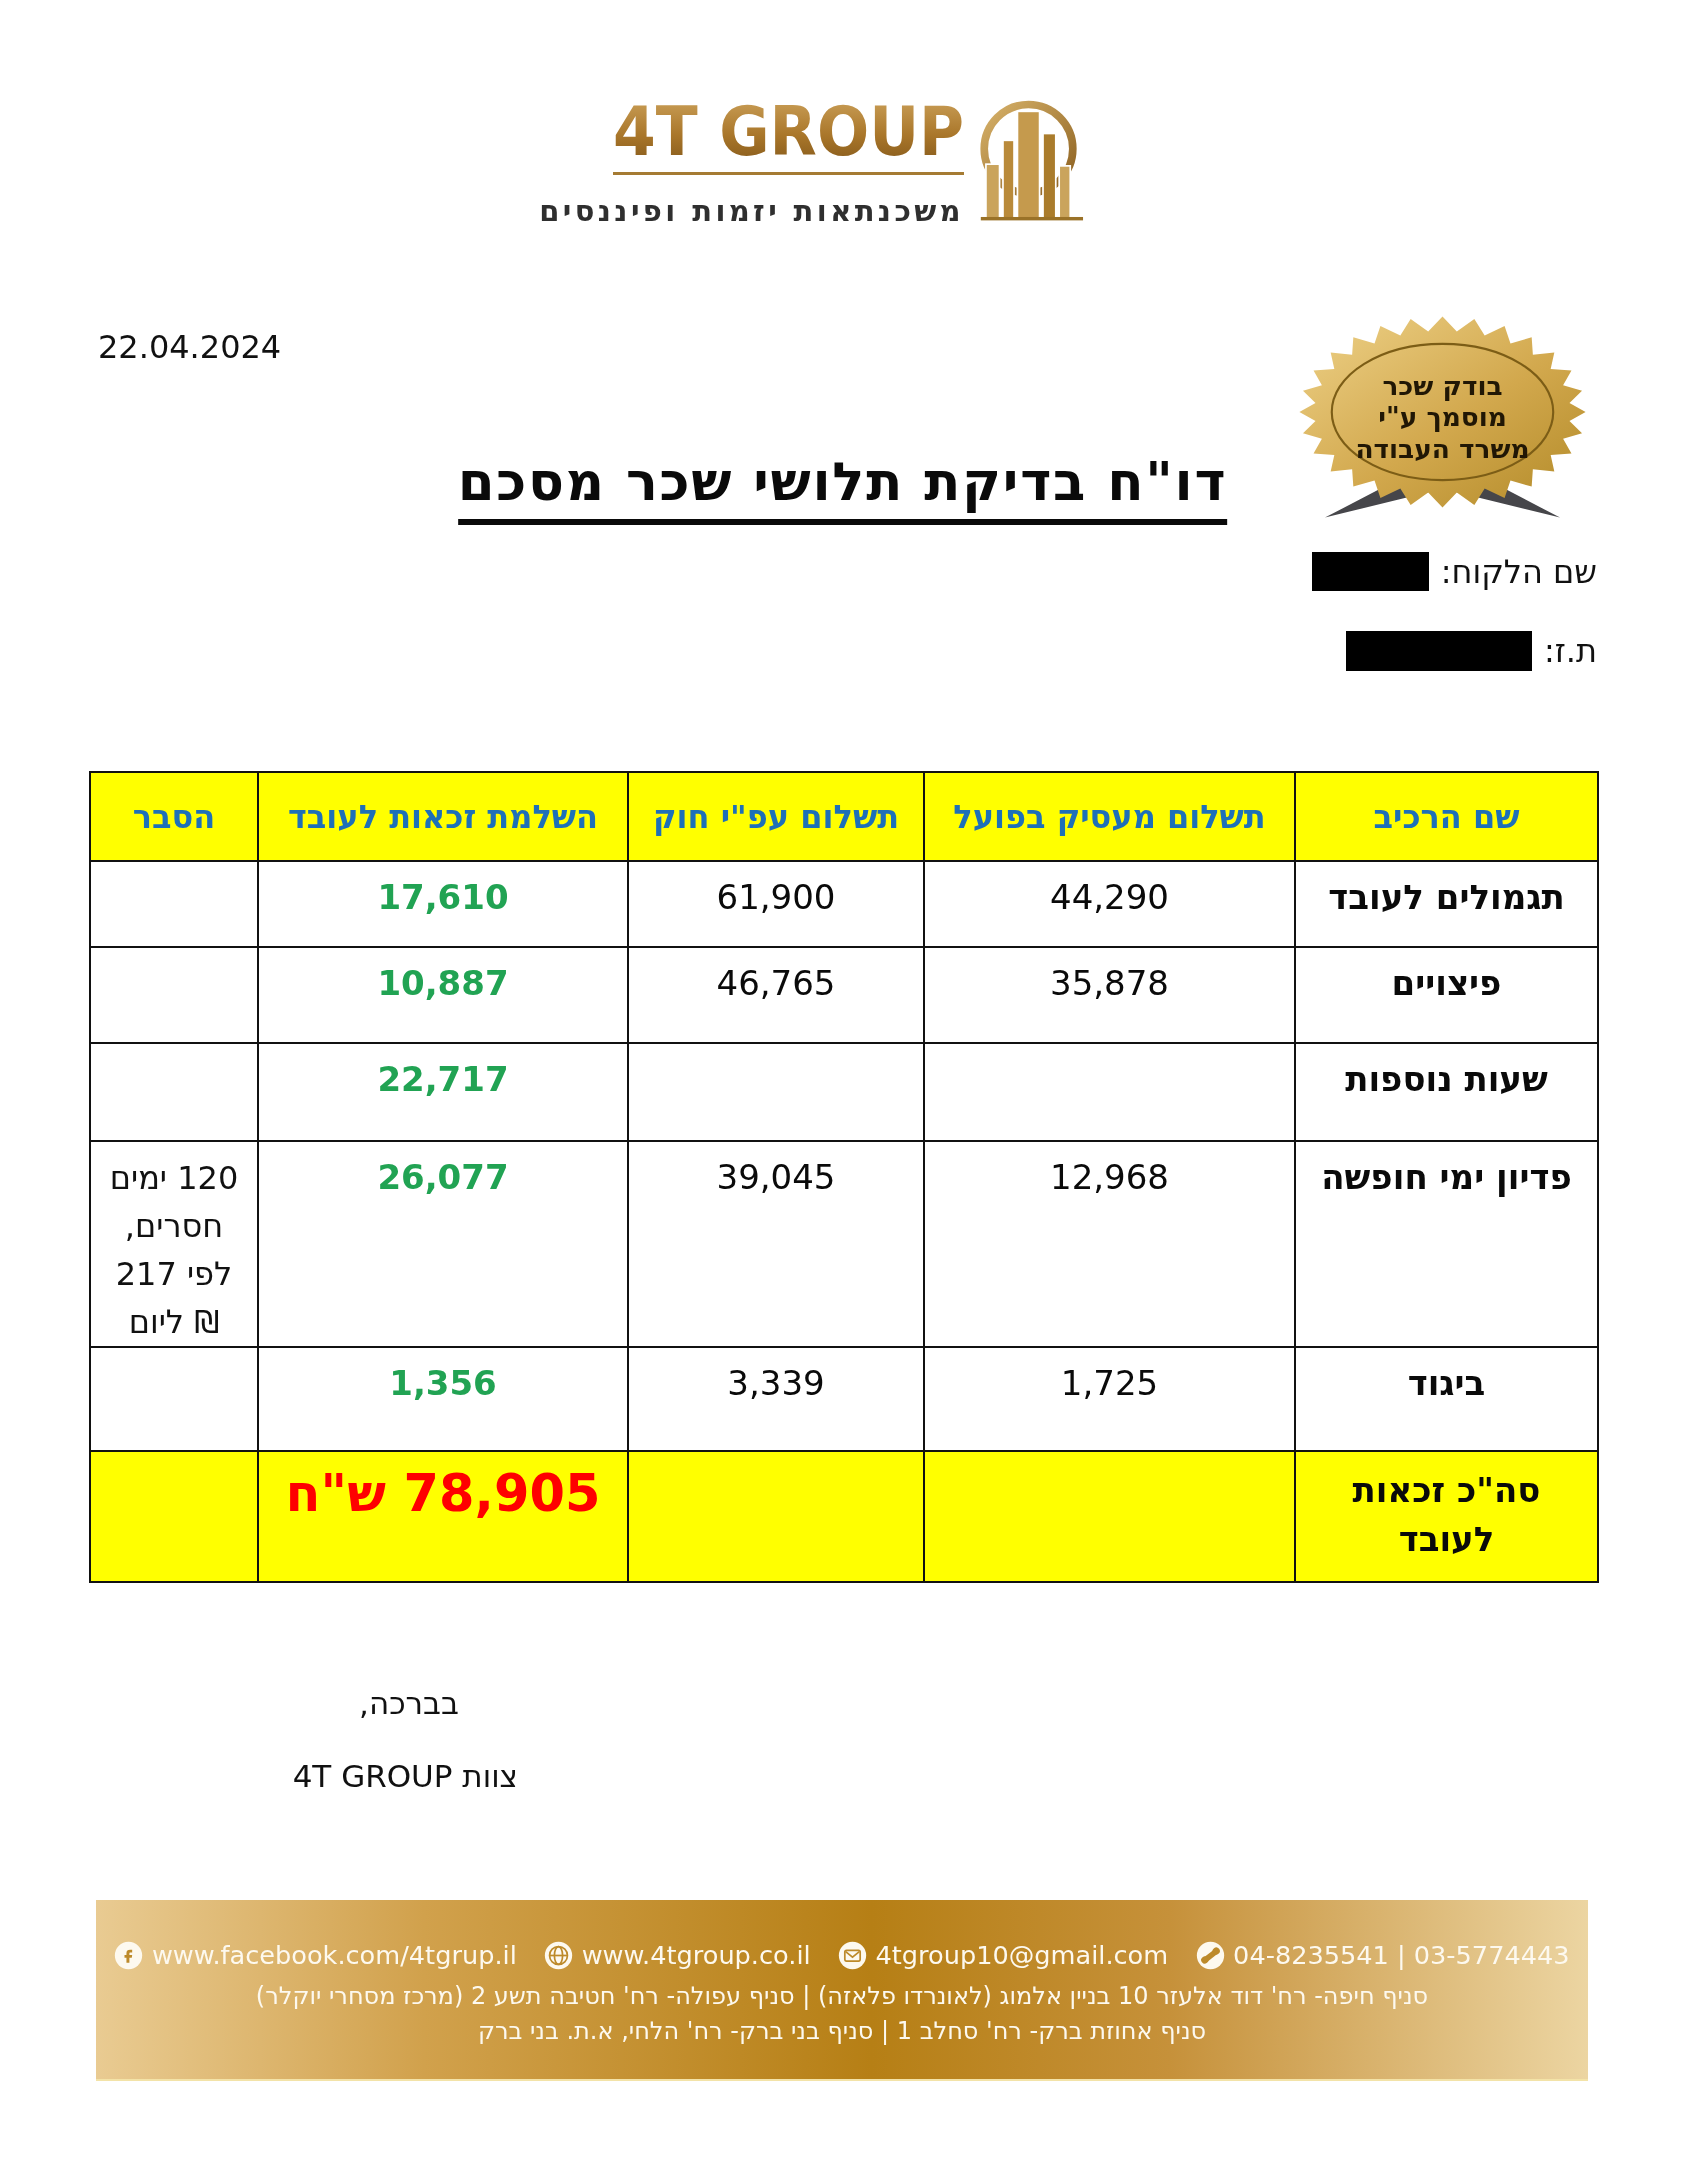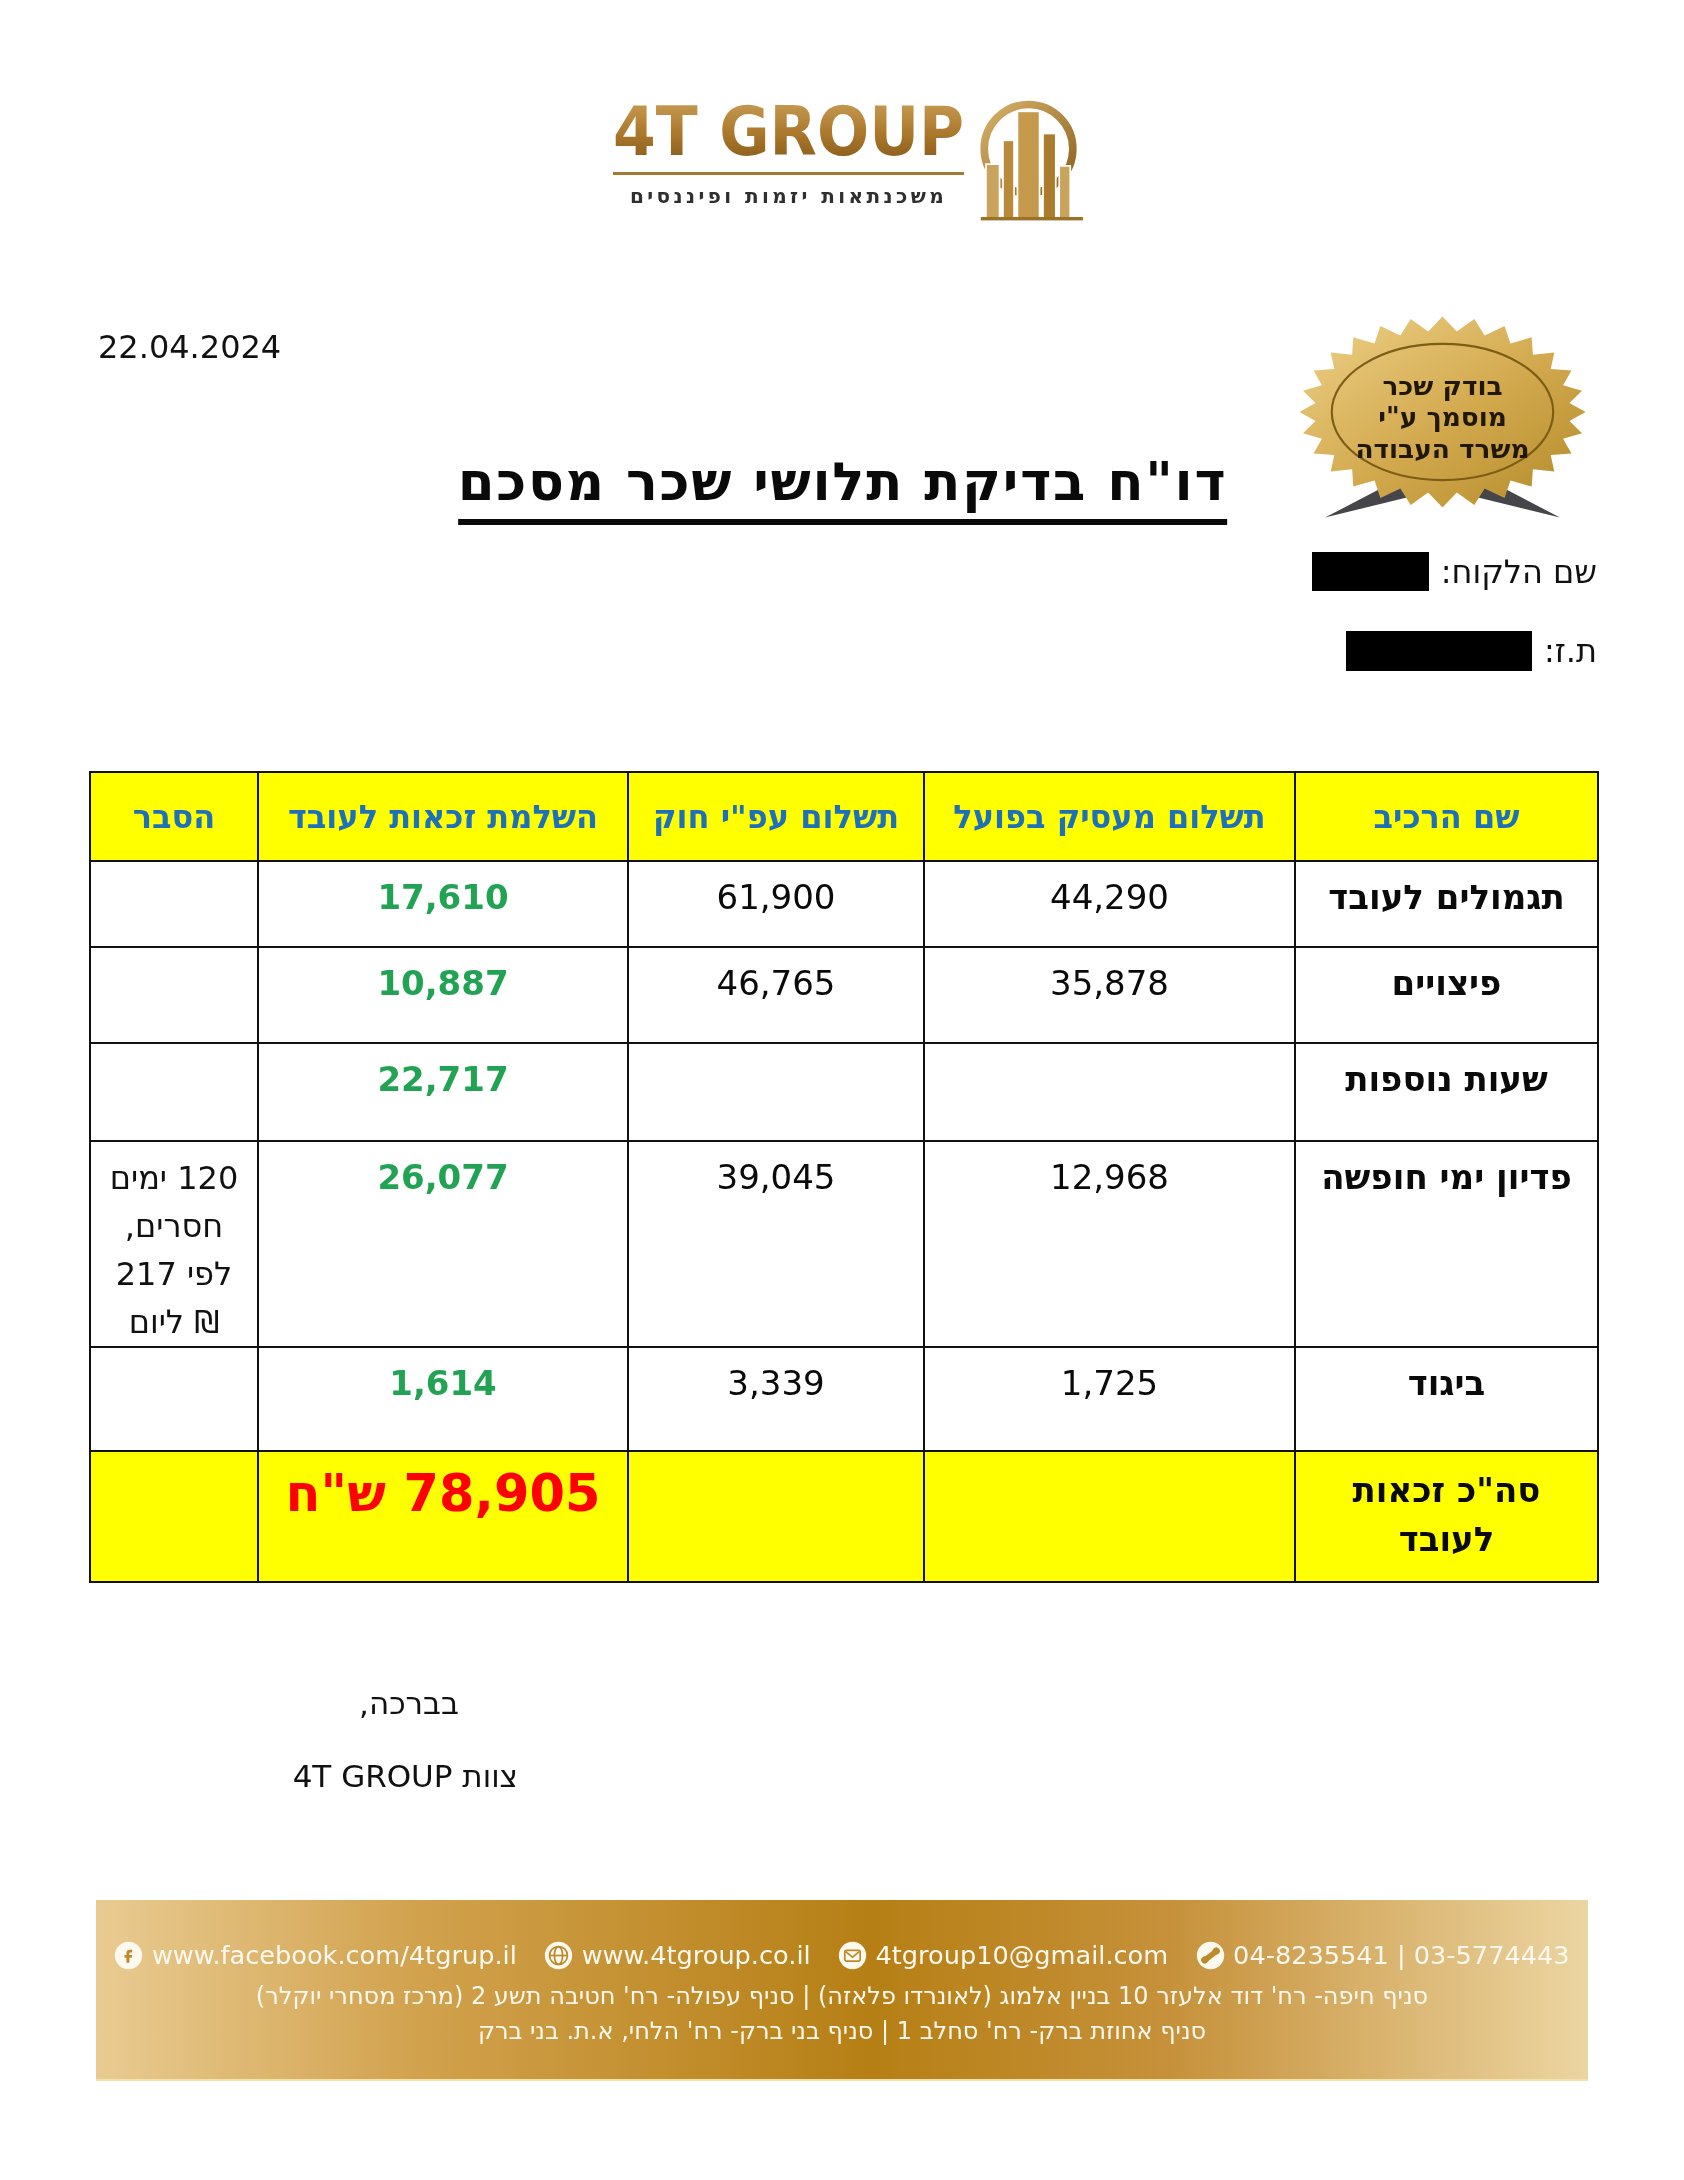--- a/index.html
+++ b/index.html
@@ -8,22 +8,22 @@
   #page {
     position:relative; width:1685px; height:2181px; margin:0 auto;
     background:#ffffff; overflow:hidden;
   }
 
   
   .logo { position:absolute; left:613px; top:92px; width:477px; }
   .logo-name-svg { display:block; }
   .logo-rule { width:351px; height:2.6px; background:#a57b33; margin-top:5.1px; }
   .logo-tagline {
-    width:351px; margin-top:9px; font-size:20px; font-weight:600; color:#2f2f2f;
-    text-align:center; letter-spacing:3.4px; white-space:nowrap;
+    width:351px; margin-top:19px; font-size:29px; font-weight:600; color:#2f2f2f;
+    text-align:left; letter-spacing:3.4px; white-space:nowrap;
   }
   .logo-icon { position:absolute; left:361px; top:-3.4px; }
 
   
   .doc-date { position:absolute; left:98px; top:328px; font-size:32px; color:#111; }
 
   
   .seal { position:absolute; left:1296px; top:313px; }
 
   
@@ -191,21 +191,21 @@
         <td class="comp">פדיון ימי חופשה</td>
         <td class="num">12,968</td>
         <td class="num">39,045</td>
         <td class="green">26,077</td>
         <td class="explain">120 ימים חסרים, לפי 217 ₪ ליום</td>
       </tr>
       <tr class="r5">
         <td class="comp">ביגוד</td>
         <td class="num">1,725</td>
         <td class="num">3,339</td>
-        <td class="green">1,614</td>
+        <td class="green">1,356</td>
         <td class="explain"></td>
       </tr>
       <tr class="rtotal">
         <td class="total-label">סה"כ זכאות לעובד</td>
         <td></td>
         <td></td>
         <td class="total-value" dir="rtl">78,905 ש"ח</td>
         <td></td>
       </tr>
     </tbody>

